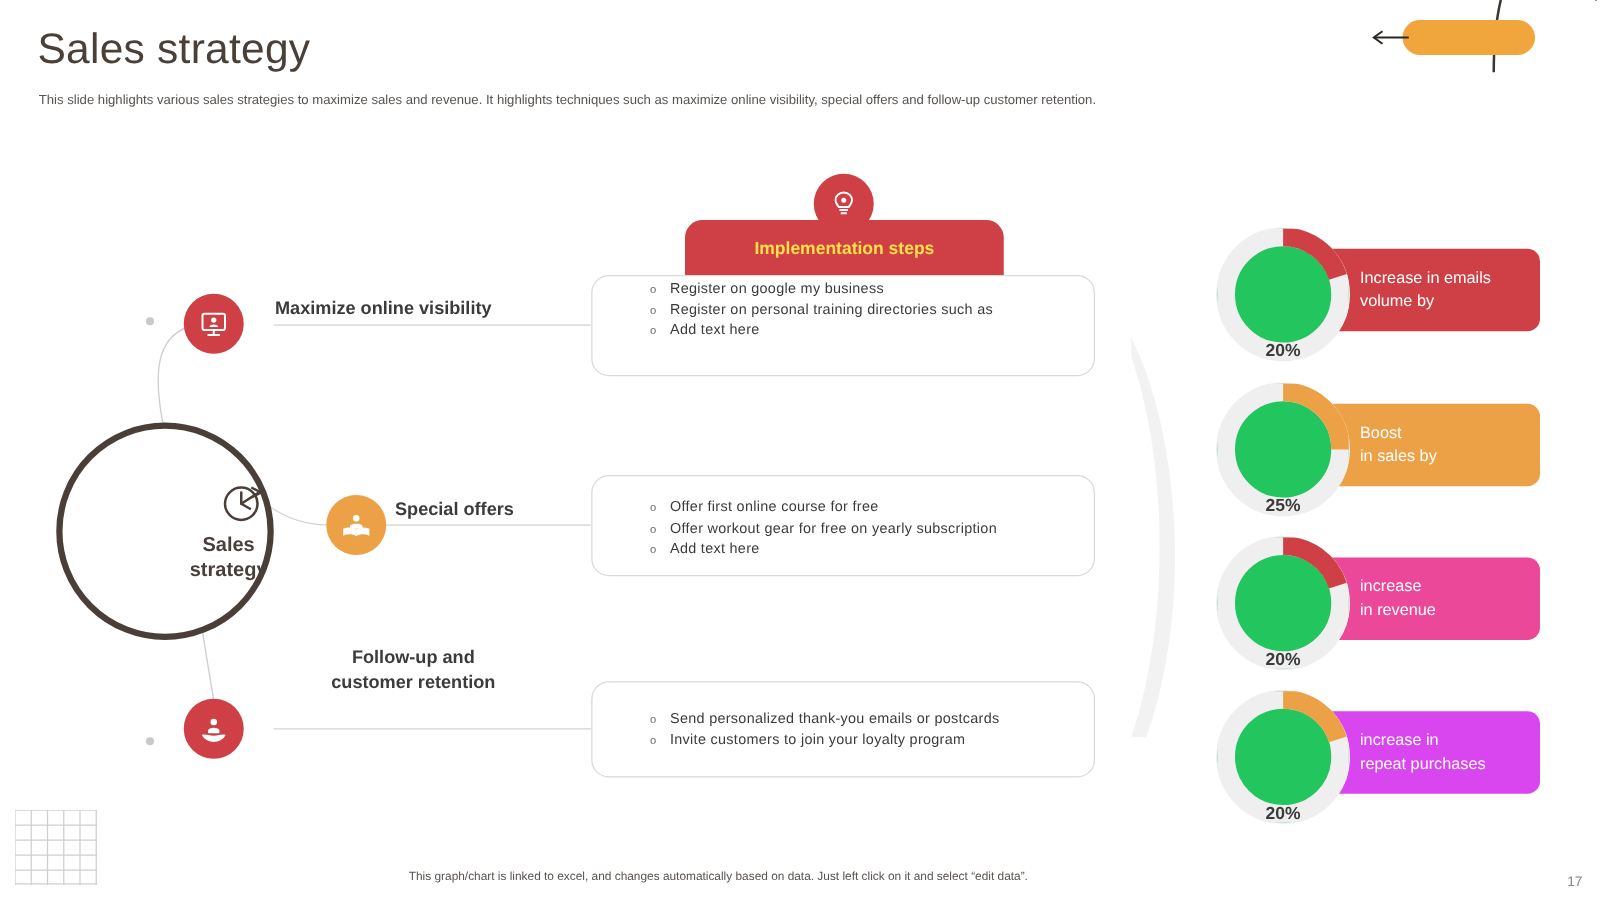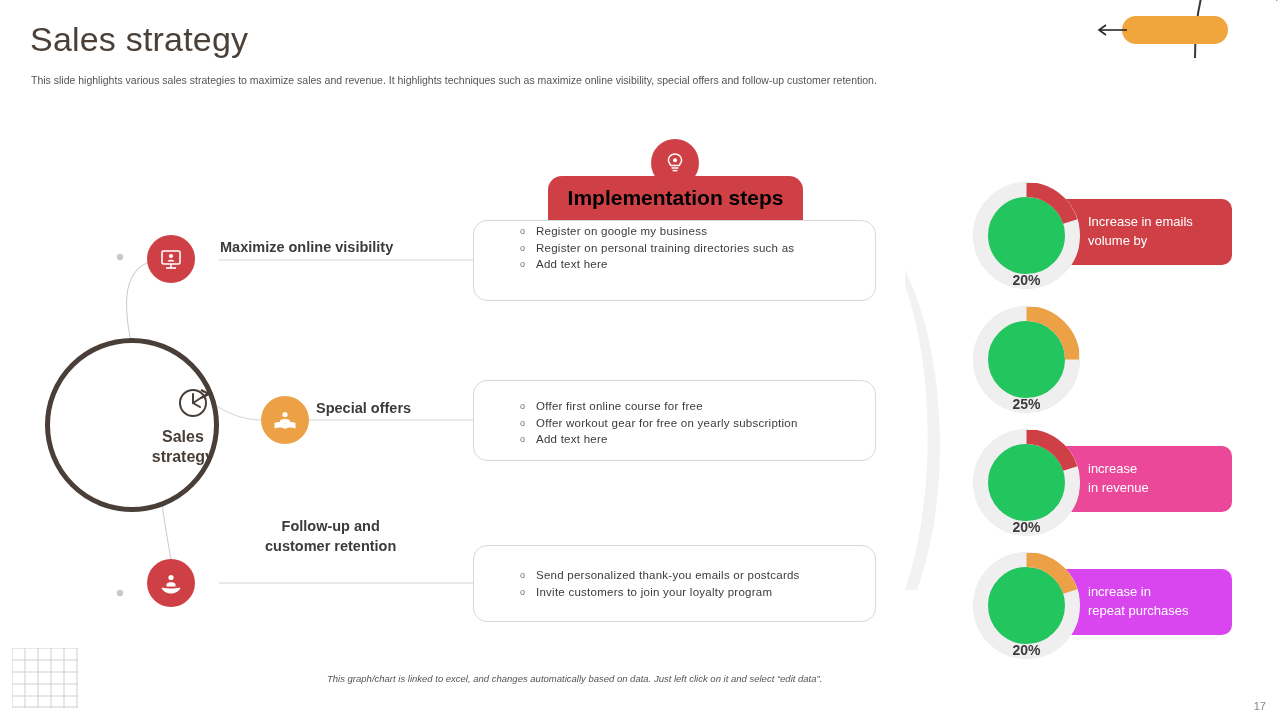--- a/index.html
+++ b/index.html
@@ -64,21 +64,21 @@
   }
   #title-visibility { left:220px; top:238px; }
   #title-offers     { left:316px; top:399px; }
   #title-followup   { left:265px; top:517px;text-align:center; }
 
   
   #impl-banner {
     position:absolute; left:548px; top:176px; width:255px; height:44px;
     background:#cf4046; border-radius:14px 14px 0 0;
     display:flex; align-items:center; justify-content:center;
-    color:#000000; font-size:21px; font-weight:bold;
+    color:#fde047; font-size:14px; font-weight:bold;
   }
   #impl-bulb {
     position:absolute; left:651px; top:139px; width:48px; height:48px;
     border-radius:50%; background:#cf4046; display:flex; align-items:center; justify-content:center;
   }
 
   
   .card {
     position:absolute; border:1px solid #d9d9d9; border-radius:14px; background:#fff;
   }
@@ -130,21 +130,21 @@
     box-shadow:0 0 0 1px #ececec;
     display:flex; align-items:flex-end; justify-content:center;
   }
   .kpi-donut svg { position:absolute; left:0; top:0; }
   .kpi-donut .kpi-pct {
     position:relative; font-size:14px; font-weight:bold; color:#3b3b3b;
   }
 
   
   #footer-note {
-    position:absolute; left:327px; top:673px; font-size:9.5px; color:#58534f;font-style:italic;
+    position:absolute; left:327px; top:696px; font-size:9.5px; color:#58534f;
   }
   #page-number {
     position:absolute; right:14px; top:700px; font-size:11px; color:#8a8580;
   }
   #grid-deco { position:absolute; left:12px; top:648px; width:66px; height:60px; }
 </style>
 </head>
 <body>
 
 <div id="slide-title">Sales strategy</div>
@@ -269,20 +269,26 @@
   <div class="kpi-donut">
     <svg width="105" height="105" viewBox="0 0 105 105">
       <circle cx="52.5" cy="52.5" r="46" fill="none" stroke="#efefef" stroke-width="15"></circle>
       <circle class="donut-arc" cx="52.5" cy="52.5" r="46" fill="none" stroke-width="15" stroke-linecap="butt" transform="rotate(-90 52.5 52.5)" stroke="#cf4046" stroke-dasharray="57.80530482605219 231.22121930420877"></circle>
     </svg>
     <span class="kpi-pct">20%</span>
   </div>
 </div>
 
 <div class="kpi-row" id="kpi-1">
+  <div class="kpi-bar" style="background: rgb(237, 161, 70);">
+    <div class="kpi-text">
+      <div>Boost</div>
+      <div>in sales by</div>
+    </div>
+  </div>
   <div class="kpi-donut">
     <svg width="105" height="105" viewBox="0 0 105 105">
       <circle cx="52.5" cy="52.5" r="46" fill="none" stroke="#efefef" stroke-width="15"></circle>
       <circle class="donut-arc" cx="52.5" cy="52.5" r="46" fill="none" stroke-width="15" stroke-linecap="butt" transform="rotate(-90 52.5 52.5)" stroke="#eda146" stroke-dasharray="72.25663103256524 216.76989309769573"></circle>
     </svg>
     <span class="kpi-pct">25%</span>
   </div>
 </div>
 
 <div class="kpi-row" id="kpi-2">

